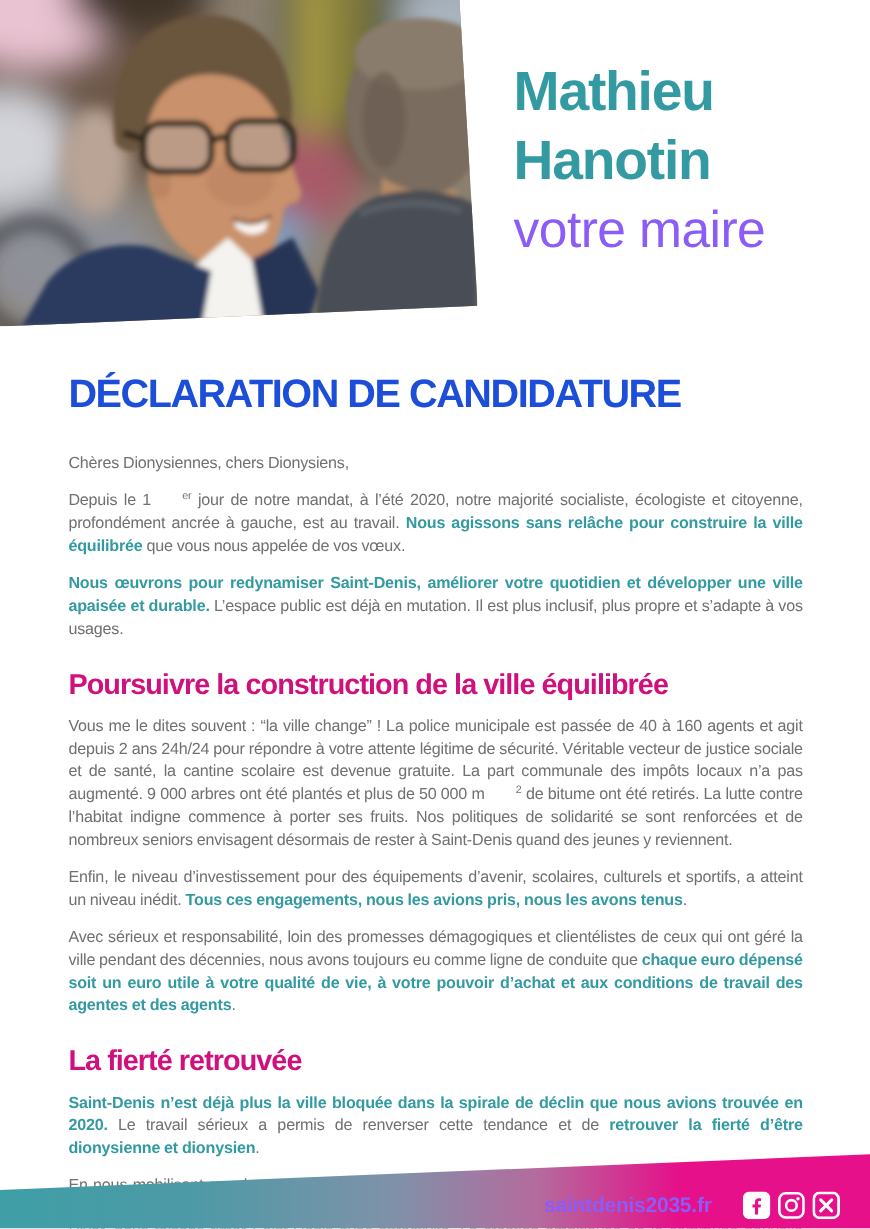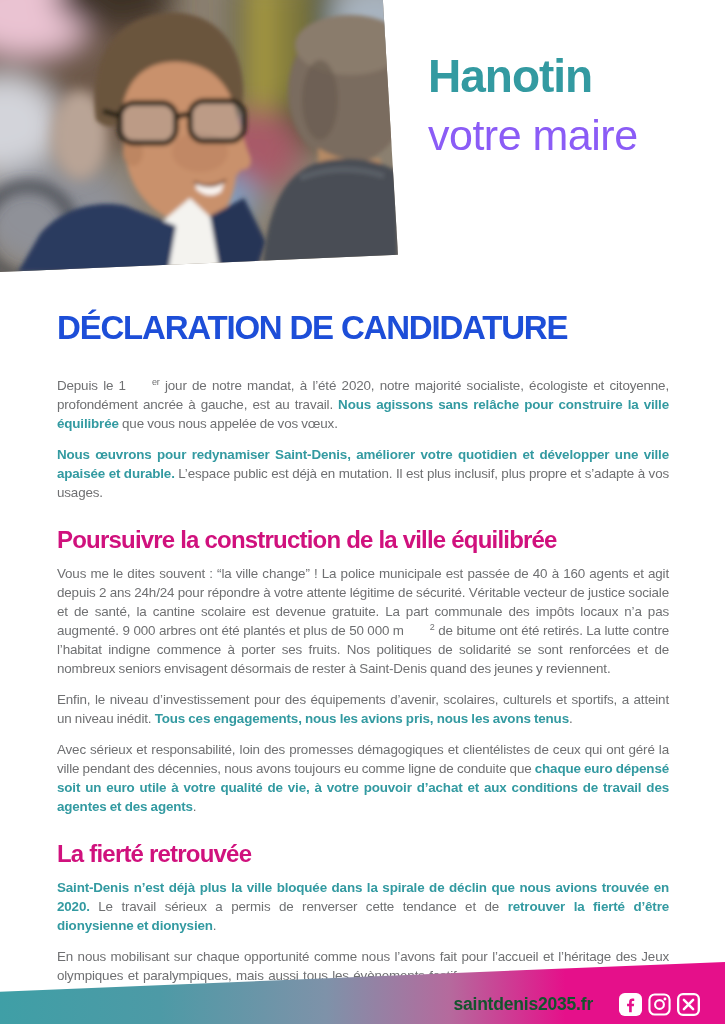--- a/index.html
+++ b/index.html
@@ -26,21 +26,21 @@
          text-align:justify;letter-spacing:-.15px;word-spacing:-.3px;}
   p.salutation{text-align:left;}
   .tb{color:#339aa1;font-weight:700;}
   sup{font-size:9px;line-height:0;vertical-align:super;margin-left:26px;}
 
   
   .footer-band{position:absolute;left:0;bottom:0;width:725px;height:66px;
      background:linear-gradient(90deg,#3f9fa6 0%,#4d9aa6 22%,#7e92a9 45%,#b56a9d 62%,#e5108a 78%,#e5108a 100%);
      clip-path:polygon(0 51%,100% 6%,100% 100%,0 100%);}
   .footer-row{position:absolute;right:25px;bottom:8px;display:flex;align-items:center;}
-  .footer-url{color:#14532d;font-weight:700;font-size:17.5px;letter-spacing:-.2px;margin-right:20px;}
+  .footer-url{color:#8b5cf6;font-weight:700;font-size:17.5px;letter-spacing:-.2px;margin-right:20px;}
   .soc{width:23px;height:23px;margin-left:6px;cursor:pointer;}
   .soc svg{display:block;width:100%;height:100%;}
 </style>
 </head>
 <body>
 
 <div class="page">
 
   <div class="photo">
     <svg viewBox="0 0 398 272" preserveAspectRatio="none">
@@ -99,27 +99,29 @@
         <ellipse cx="350" cy="45" rx="55" ry="30" fill="#8a7c6c"></ellipse>
         <ellipse cx="320" cy="100" rx="18" ry="40" fill="#6a5d50" opacity=".7"></ellipse>
         <path d="M318 148 q30 18 62 10 l6 32 -68 6 z" fill="#b58a65"></path>
         <path d="M262 272 C266 214 282 172 320 162 C352 154 384 162 398 172 L398 272 Z" fill="#494d54"></path>
         <path d="M300 178 q42 -16 84 -2" stroke="#5a5e66" stroke-width="6" fill="none"></path>
       </g>
     </svg>
   </div>
 
   <div class="title-block">
+    <div class="name">Mathieu</div>
     <div class="name">Hanotin</div>
     <div class="subtitle">votre maire</div>
   </div>
 
   <div class="content">
     <h1 class="decl">DÉCLARATION DE CANDIDATURE</h1>
 
+    <p class="body salutation">Chères Dionysiennes, chers Dionysiens,</p>
 
     <p class="body"><span>Depuis le 1</span><sup>er</sup><span> jour de notre mandat, à l’été 2020, notre majorité socialiste, écologiste et citoyenne, profondément ancrée à gauche, est au travail. </span><span class="tb">Nous agissons sans relâche pour construire la ville équilibrée</span><span> que vous nous appelée de vos vœux.</span></p>
 
     <p class="body"><span class="tb">Nous œuvrons pour redynamiser Saint-Denis, améliorer votre quotidien et développer une ville apaisée et durable.</span><span> L’espace public est déjà en mutation. Il est plus inclusif, plus propre et s’adapte à vos usages.</span></p>
 
     <h2 class="sect">Poursuivre la construction de la ville équilibrée</h2>
 
     <p class="body"><span>Vous me le dites souvent : “la ville change” ! La police municipale est passée de 40 à 160 agents et agit depuis 2 ans 24h/24 pour répondre à votre attente légitime de sécurité. Véritable vecteur de justice sociale et de santé, la cantine scolaire est devenue gratuite. La part communale des impôts locaux n’a pas augmenté. 9 000 arbres ont été plantés et plus de 50 000 m</span><sup>2</sup><span> de bitume ont été retirés. La lutte contre l’habitat indigne commence à porter ses fruits. Nos politiques de solidarité se sont renforcées et de nombreux seniors envisagent désormais de rester à Saint-Denis quand des jeunes y reviennent.</span></p>
 
     <p class="body"><span>Enfin, le niveau d’investissement pour des équipements d’avenir, scolaires, culturels et sportifs, a atteint un niveau inédit. </span><span class="tb">Tous ces engagements, nous les avions pris, nous les avons tenus</span><span>.</span></p>

